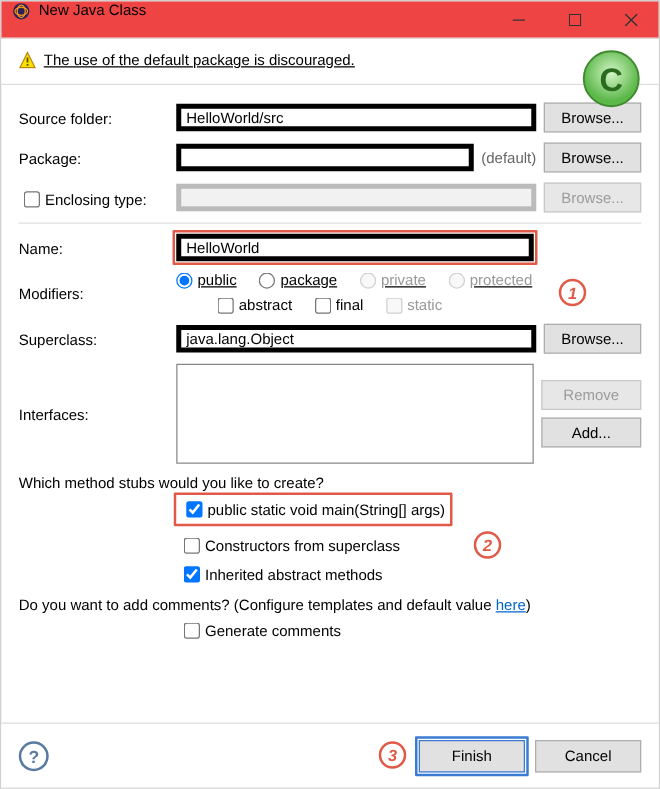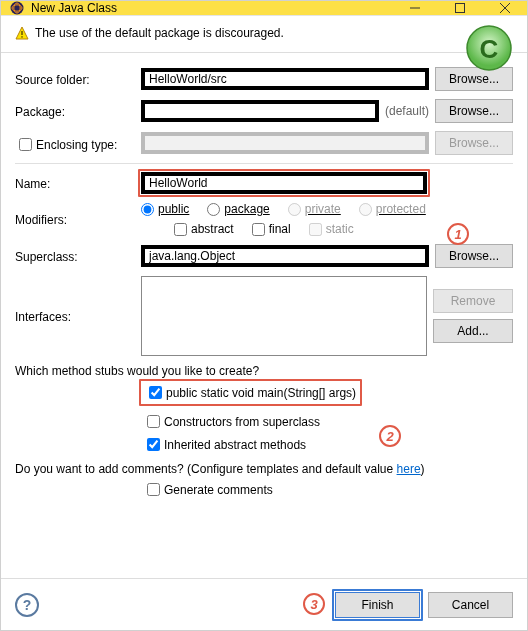--- a/index.html
+++ b/index.html
@@ -10,24 +10,24 @@
     background: #fff;
     color: #000;
     width: 528px;
     height: 631px;
     border: 1px solid #d0d0d0;
     overflow: hidden;
     position: relative;
   }
   
   .titlebar {
-    height: 15px;
+    height: 30px;
     display: flex;
-    align-items: center;
-    background: #fde047;
+    align-items: flex-start;
+    background: #ef4444;
     border-bottom: 1px solid #e5e5e5;
   }
   .tb-icon {
     width: 16px; height: 16px;
     margin: 0 6px 0 8px;
     display: flex; align-items: center; justify-content: center;
   }
   .tb-title { flex: 0 0 auto; font-size: 12px; }
   .tb-spacer { flex: 1; }
   .tb-btn {
@@ -36,21 +36,21 @@
     color: #333;
   }
   
   .header {
     background: #fff;
     padding: 10px 14px 12px 14px;
     position: relative;
     border-bottom: 1px solid #ddd;
   }
   .header-title { font-size: 14px; font-weight: bold; margin-bottom:4px; }
-  .header-msg { display: flex; align-items: flex-end; gap: 6px; }
+  .header-msg { display: flex; align-items: flex-end; gap: 6px; text-decoration: underline; }
   .warn-icon {
     width: 14px; height: 14px;
     display: inline-flex; align-items: center; justify-content: center;
   }
   .header-logo {
     position: absolute;
     right: 12px; top: 6px;
     width: 52px; height: 52px;
   }
   

